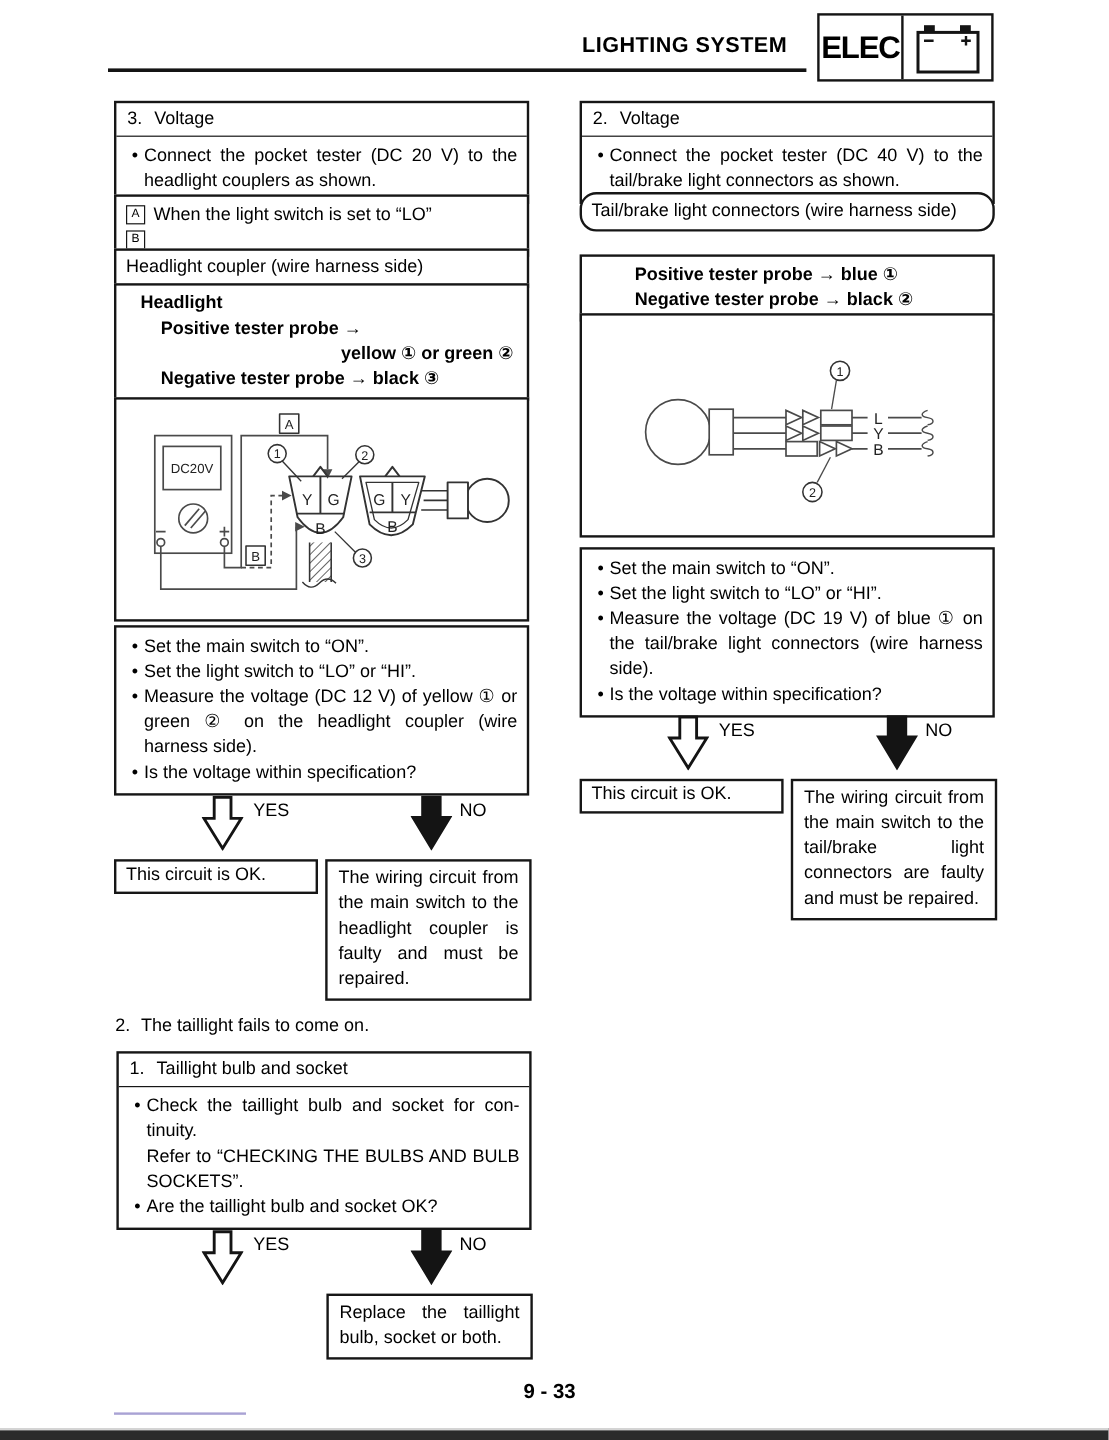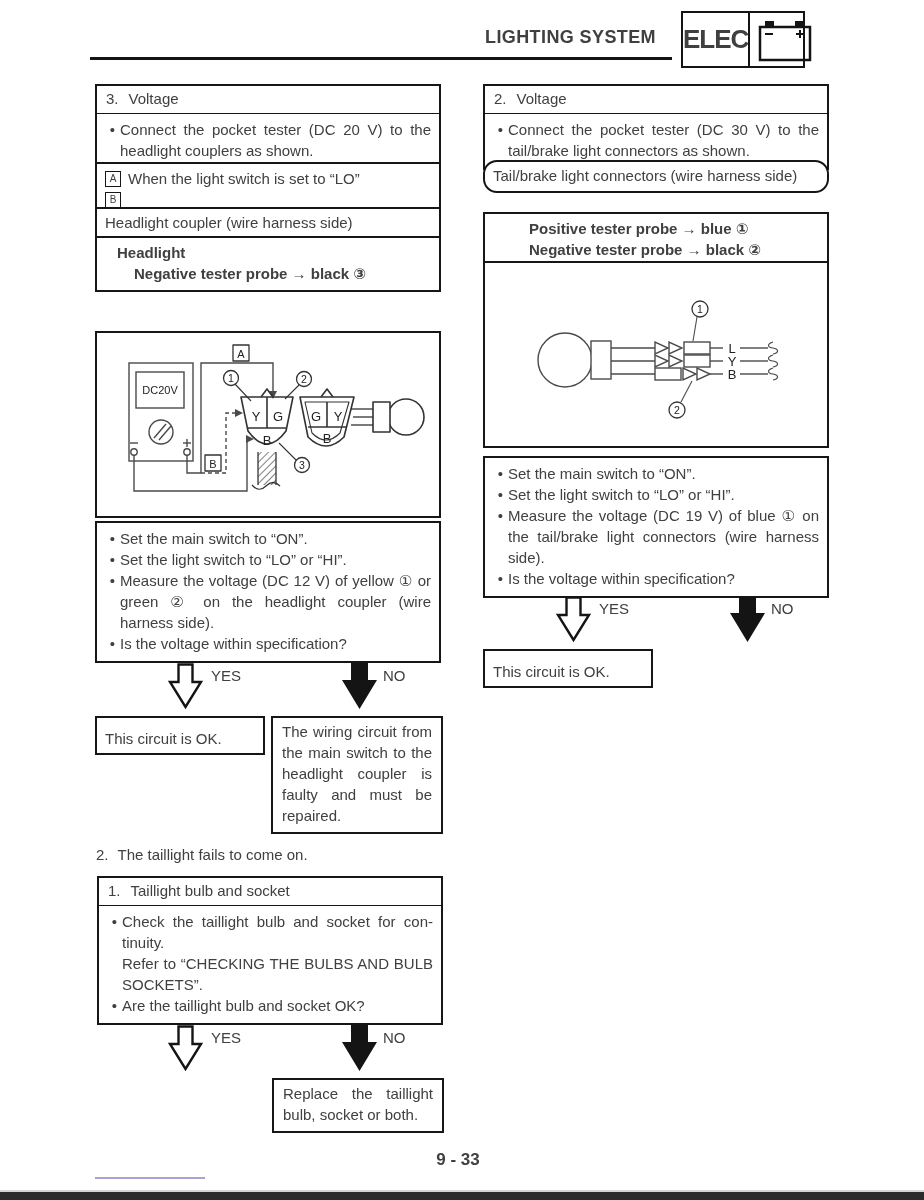--- a/index.html
+++ b/index.html
@@ -1,22 +1,22 @@
 <!DOCTYPE html>
 <html><head>
 <meta charset="utf-8">
 <style>
   html,body{margin:0;padding:0;background:#fff;}
   .page{position:relative;width:924px;height:1200px;background:#fff;overflow:hidden;
-        font-family:"Liberation Sans","DejaVu Sans",sans-serif;color:#404040;}
+        font-family:"Liberation Sans","DejaVu Sans",sans-serif;color:#000000;}
   .abs{position:absolute;box-sizing:border-box;}
   
   .title{left:90px;top:27px;width:566px;text-align:right;font-size:18px;font-weight:bold;letter-spacing:.4px;}
   .title-rule{left:90px;top:57px;width:582px;height:3px;background:#141414;}
-  .elec-box{left:681px;top:11px;width:124px;height:57px;border:2.5px solid #141414;display:flex;background:#fff;}
+  .elec-box{left:681px;top:11px;width:147px;height:57px;border:2.5px solid #141414;display:flex;background:#fff;}
   .elec-cell{width:68px;border-right:2px solid #141414;display:flex;align-items:center;justify-content:center;
              font-size:26px;font-weight:bold;letter-spacing:-1px;}
   .batt-cell{flex:1;display:flex;align-items:center;justify-content:center;}
   
   .box{position:absolute;border:2px solid #161616;background:#fff;box-sizing:border-box;}
   .w346{width:346px;}
   .box-head{font-size:15px;line-height:20px;padding:3px 9px 4px 9px;border-bottom:1px solid #161616;display:flex;}
   .box-head .num{margin-right:10px;}
   .bullets{list-style:none;margin:0;padding:5px 8px 7px 8px;font-size:15px;line-height:21px;}
   .bullets li{display:flex;}
@@ -25,21 +25,21 @@
   .note-box{padding:4px 8px;font-size:15px;line-height:21px;}
   .note-row{display:flex;align-items:flex-start;}
   .keycap{width:14px;height:14px;border:1px solid #161616;font-size:10px;line-height:14px;text-align:center;
           flex:none;margin:3px 7px 0 0;}
   .label-box{padding:3px 8px 4px 8px;font-size:15px;line-height:22px;text-align:justify;}
   .probes{padding:4px 9px 6px 9px;font-size:15px;line-height:21px;font-weight:bold;}
   .probes .ind{padding-left:17px;}
   .probes .rt{text-align:right;padding-right:2px;}
   .diagram-box{padding:0;}
   .diagram-box svg{display:block;width:100%;height:100%;}
-  .result{font-size:15px;line-height:21px;padding:10px 8px 4px 8px;}
+  .result{font-size:15px;line-height:21px;padding:0 8px 4px 8px;}
   .result.just{text-align:justify;padding:3px 9px 6px 9px;}
   .flow{position:absolute;width:346px;height:48px;}
   .flow .arr{position:absolute;top:0;}
   .flow .lbl{position:absolute;top:4px;font-size:15px;}
   .yes-pos{left:73px;} .yes-lbl{left:116px;} .no-pos{left:247px;} .no-lbl{left:288px;}
   .sec-heading{font-size:15px;display:flex;}
   .sec-heading .num{margin-right:9px;}
   
   .pagenum{left:378px;top:1150px;width:160px;text-align:center;font-size:17px;font-weight:bold;}
   .lav-line{left:95px;top:1177px;width:110px;height:2px;background:#a9a2d4;}
@@ -87,20 +87,22 @@
     </div>
     <div class="note-row">
       <span class="keycap">B</span>
     </div>
   </div>
 
   <div class="box w346 label-box" style="left:95px;top:207px;">Headlight coupler (wire harness side)</div>
 
   <div class="box w346 probes" style="left:95px;top:236px;padding-left:20px;">
     <div>Headlight</div>
+    <div class="ind">Positive tester probe →</div>
+    <div class="rt">yellow ① or green ②</div>
     <div class="ind">Negative tester probe → black ③</div>
   </div>
 
   <div class="box w346 diagram-box" style="left:95px;top:331px;height:187px;">
     <svg viewBox="0 0 342 183">
       <defs>
         <pattern id="hat" width="5" height="5" patternUnits="userSpaceOnUse" patternTransform="rotate(45)">
           <line x1="0" y1="0" x2="0" y2="5" stroke="#555" stroke-width="1.5"></line>
         </pattern>
       </defs>
@@ -244,21 +246,21 @@
   <div class="box result just" style="left:272px;top:1078px;width:172px;">Replace the taillight bulb, socket or both.</div>
 
   <div class="box w346" style="left:483px;top:84px;">
     <div class="box-head">
       <span class="num">2.</span>
       <span>Voltage</span>
     </div>
     <ul class="bullets">
       <li>
           <span class="dot">•</span>
-          <span class="txt">Connect the pocket tester (DC 30 V) to the tail/brake light connectors as shown.</span>
+          <span class="txt">Connect the pocket tester (DC 40 V) to the tail/brake light connectors as shown.</span>
         </li>
     </ul>
   </div>
 
   <div class="box w346 label-box" style="left:483px;top:160px;border-radius:14px;">Tail/brake light connectors (wire harness side)</div>
 
   <div class="box w346 probes" style="left:483px;top:212px;padding-left:44px;">
     <div>Positive tester probe → blue ①</div>
     <div>Negative tester probe → black ②</div>
   </div>
@@ -330,18 +332,19 @@
       <path d="M10.5,1.5 L24.5,1.5 L24.5,19 L33,19 L17.5,44 L2,19 L10.5,19 Z" fill="#fff" stroke="#141414" stroke-width="2.4"></path>
     </svg>
     <span class="lbl yes-lbl">YES</span>
     <svg class="arr no-pos" width="35" height="46" viewBox="0 0 35 46">
       <path d="M9,0 L26,0 L26,17 L35,17 L17.5,46 L0,17 L9,17 Z" fill="#141414"></path>
     </svg>
     <span class="lbl no-lbl">NO</span>
   </div>
 
   <div class="box result" style="left:483px;top:649px;width:170px;">This circuit is OK.</div>
+  <div class="box result just" style="left:659px;top:649px;width:172px;">The wiring circuit from the main switch to the tail/brake light connectors are faulty and must be repaired.</div>
 
   <div class="abs pagenum">9 - 33</div>
   <div class="abs lav-line"></div>
   <div class="abs bottom-bar"></div>
 
 </div>
 
 </body></html>

